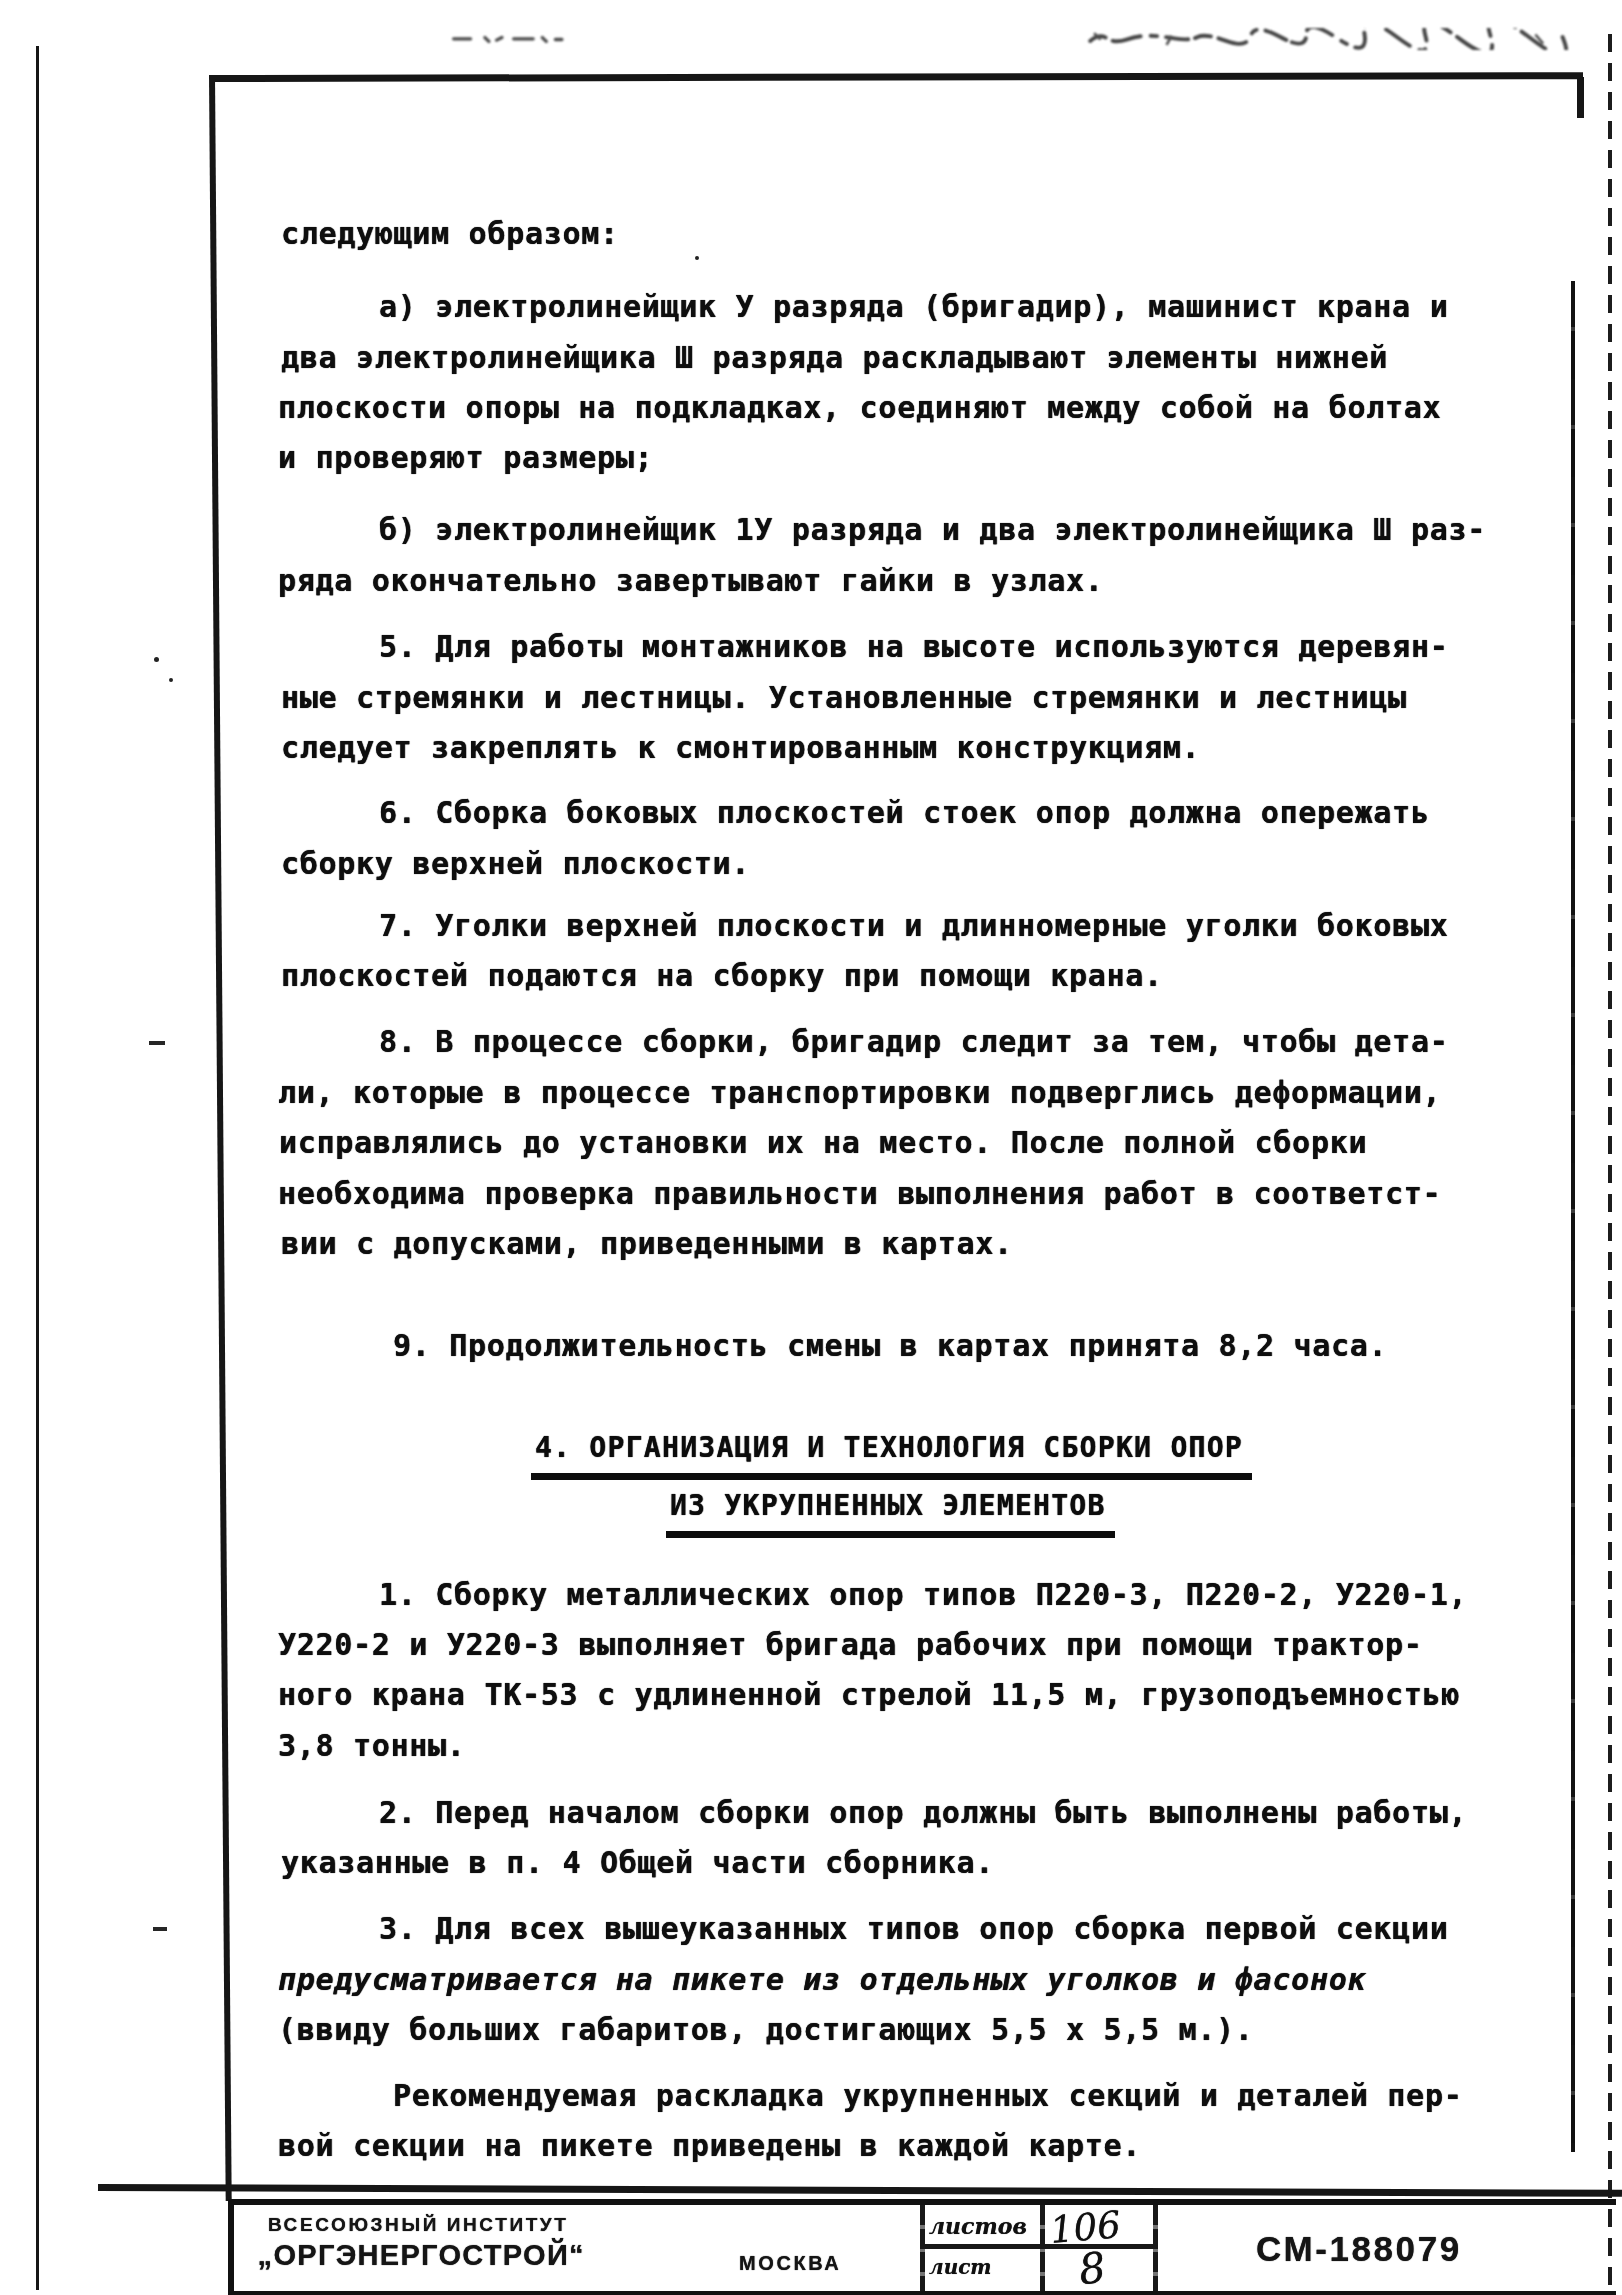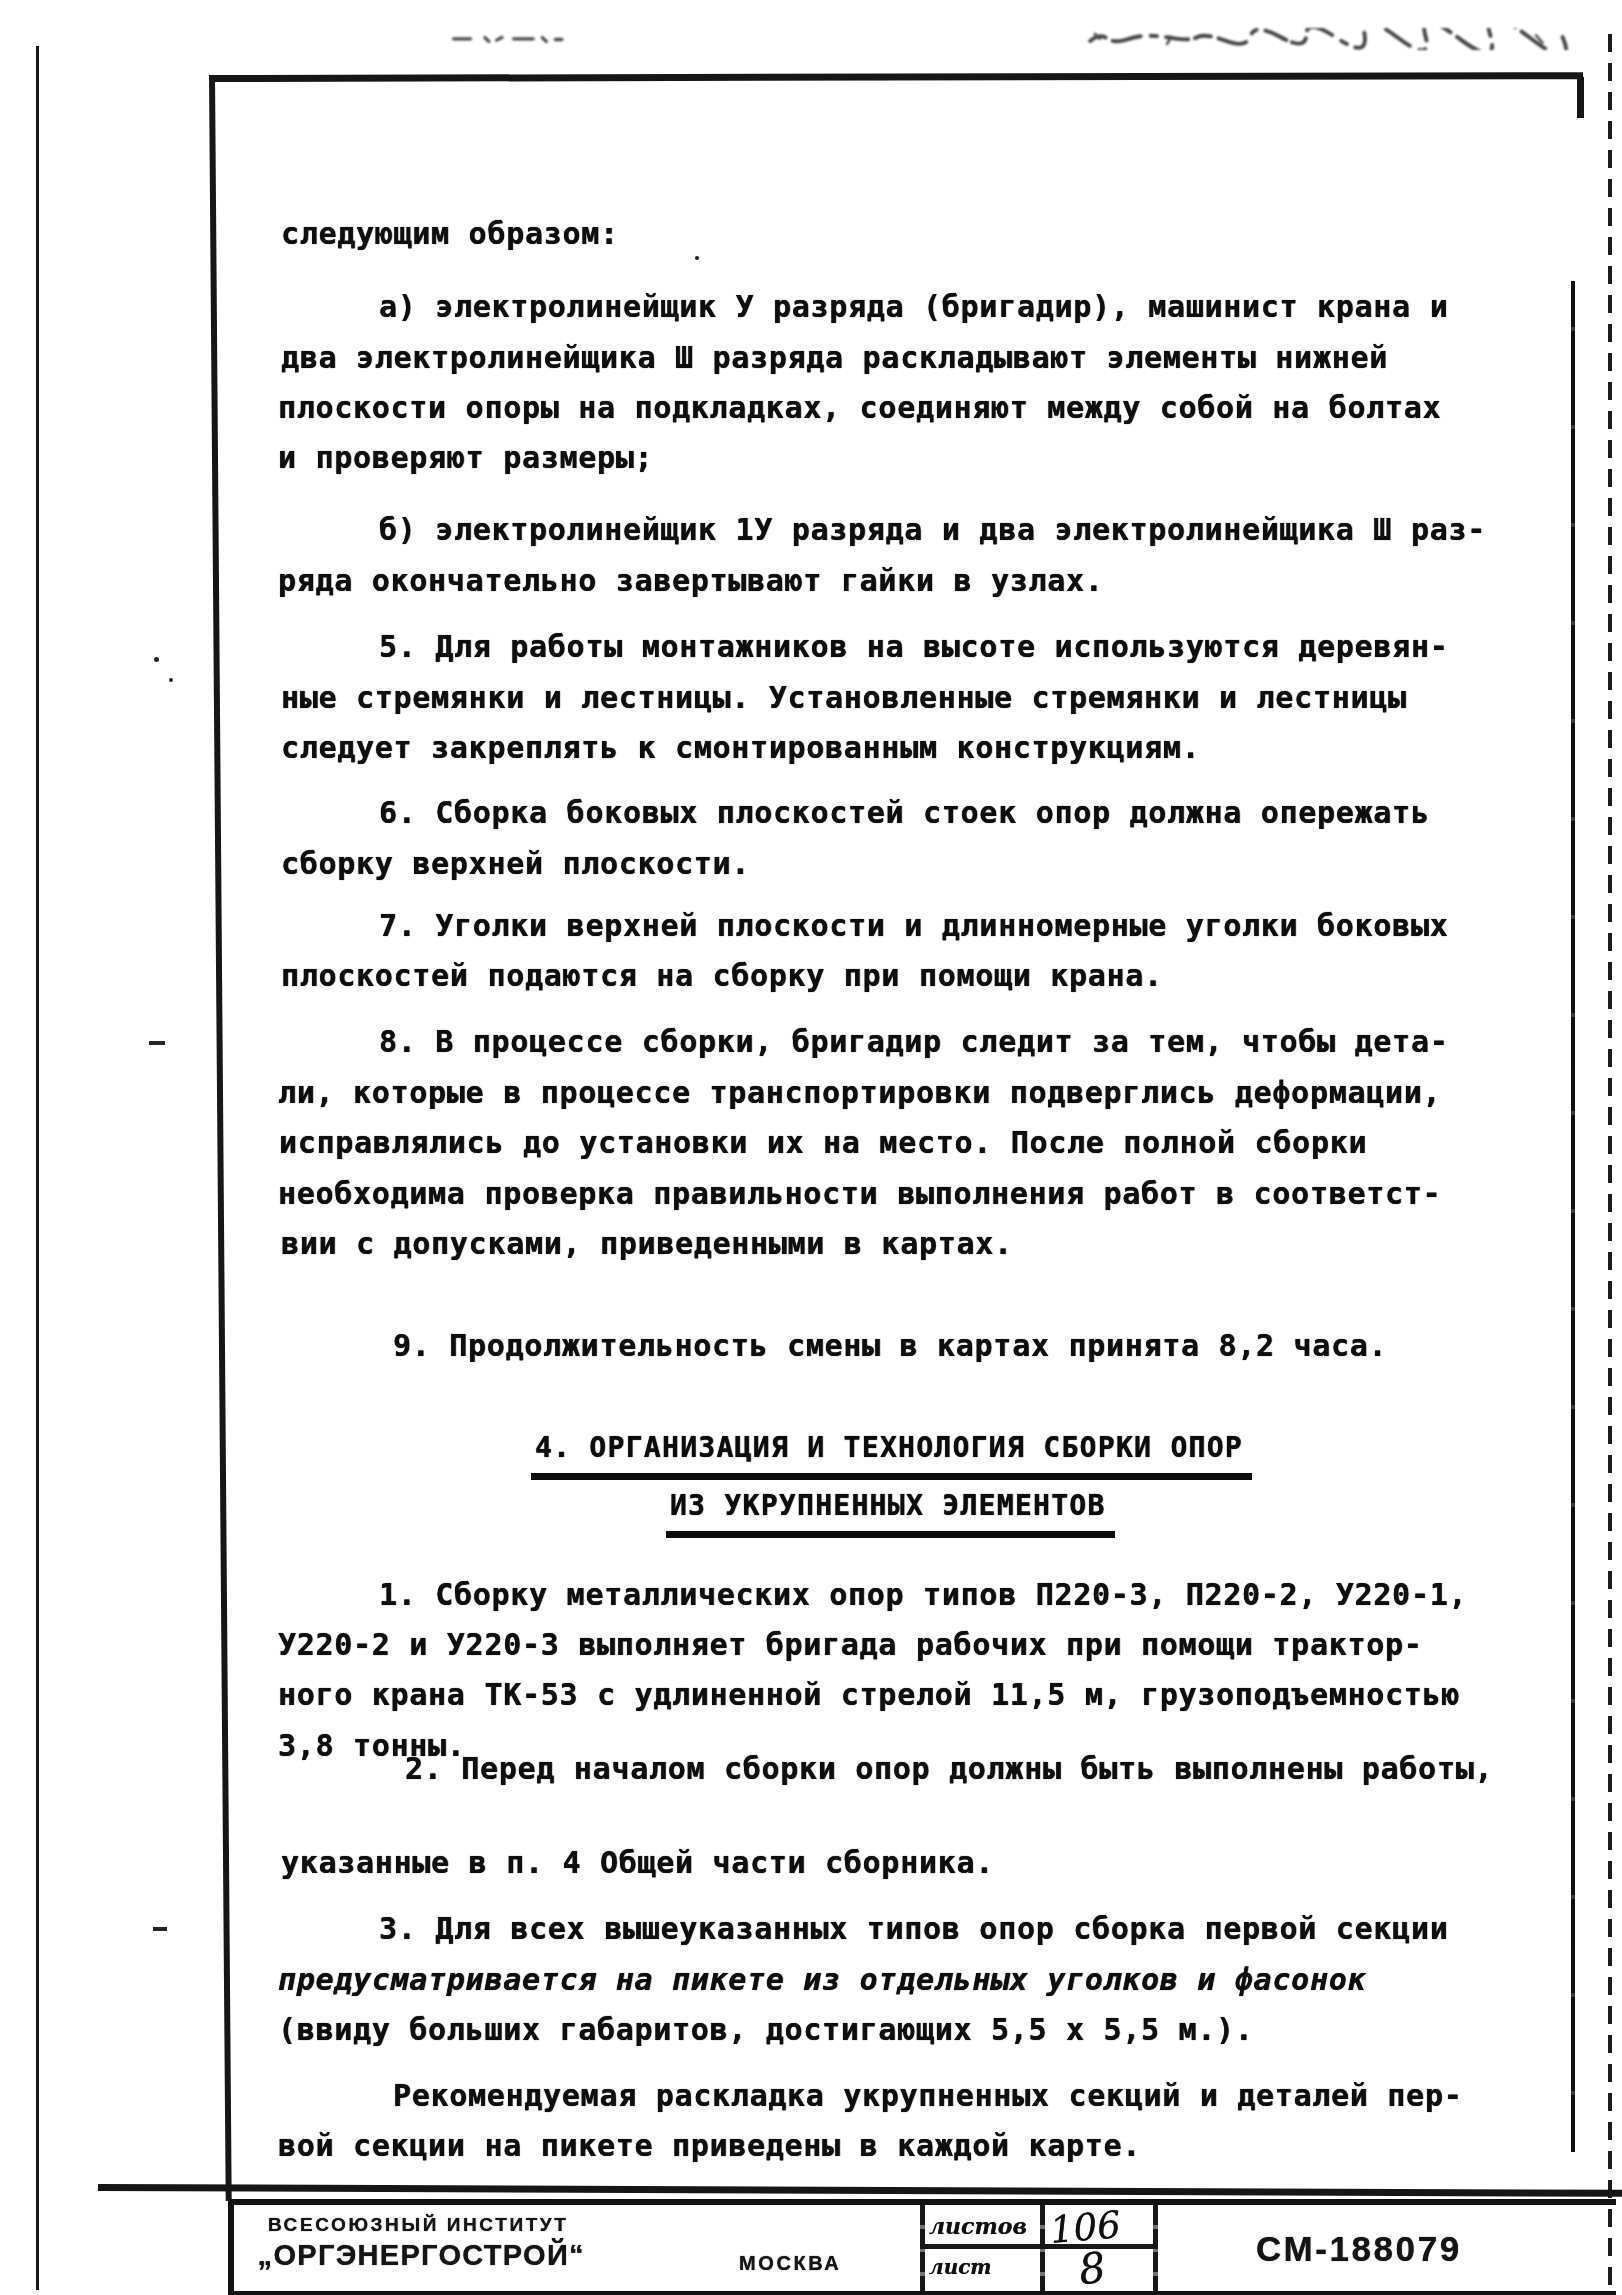--- a/index.html
+++ b/index.html
@@ -121,21 +121,21 @@
   <div class="ln" style="left:393px; top:1290px;margin-top:38px;">9. Продолжительность смены в картах принята 8,2 часа.</div>
 
   <div class="hd" style="left:531px; top:1431px;">4. ОРГАНИЗАЦИЯ И ТЕХНОЛОГИЯ СБОРКИ ОПОР</div>
   <div class="hd" style="left:666px; top:1489px;">ИЗ УКРУПНЕННЫХ ЭЛЕМЕНТОВ</div>
 
   <div class="ln" style="left:379px; top:1577px;">1. Сборку металлических опор типов П220-3, П220-2, У220-1,</div>
   <div class="ln" style="left:278px; top:1627px;">У220-2 и У220-3 выполняет бригада рабочих при помощи трактор-</div>
   <div class="ln" style="left:278px; top:1677px;">ного крана ТК-53 с удлиненной стрелой 11,5 м, грузоподъемностью</div>
   <div class="ln" style="left:278px; top:1728px;">3,8 тонны.</div>
 
-  <div class="ln" style="left:379px; top:1751px;margin-left:26px;">2. Перед началом сборки опор должны быть выполнены работы,</div>
+  <div class="ln" style="left:379px; top:1795px;">2. Перед началом сборки опор должны быть выполнены работы,</div>
   <div class="ln" style="left:281px; top:1845px;">указанные в п. 4 Общей части сборника.</div>
 
   <div class="ln" style="left:379px; top:1911px;">3. Для всех вышеуказанных типов опор сборка первой секции</div>
   <div class="ln" style="left:278px; top:1962px;font-style:italic;">предусматривается на пикете из отдельных уголков и фасонок</div>
   <div class="ln" style="left:278px; top:2012px;">(ввиду больших габаритов, достигающих 5,5 х 5,5 м.).</div>
 
   <div class="ln" style="left:393px; top:2078px;">Рекомендуемая раскладка укрупненных секций и деталей пер-</div>
   <div class="ln" style="left:278px; top:2128px;">вой секции на пикете приведены в каждой карте.</div>
 
   <div class="hline" style="left:98px; top:2184px; width:1524px; height:6.5px; transform:rotate(0.22deg); transform-origin:left top;"></div>

